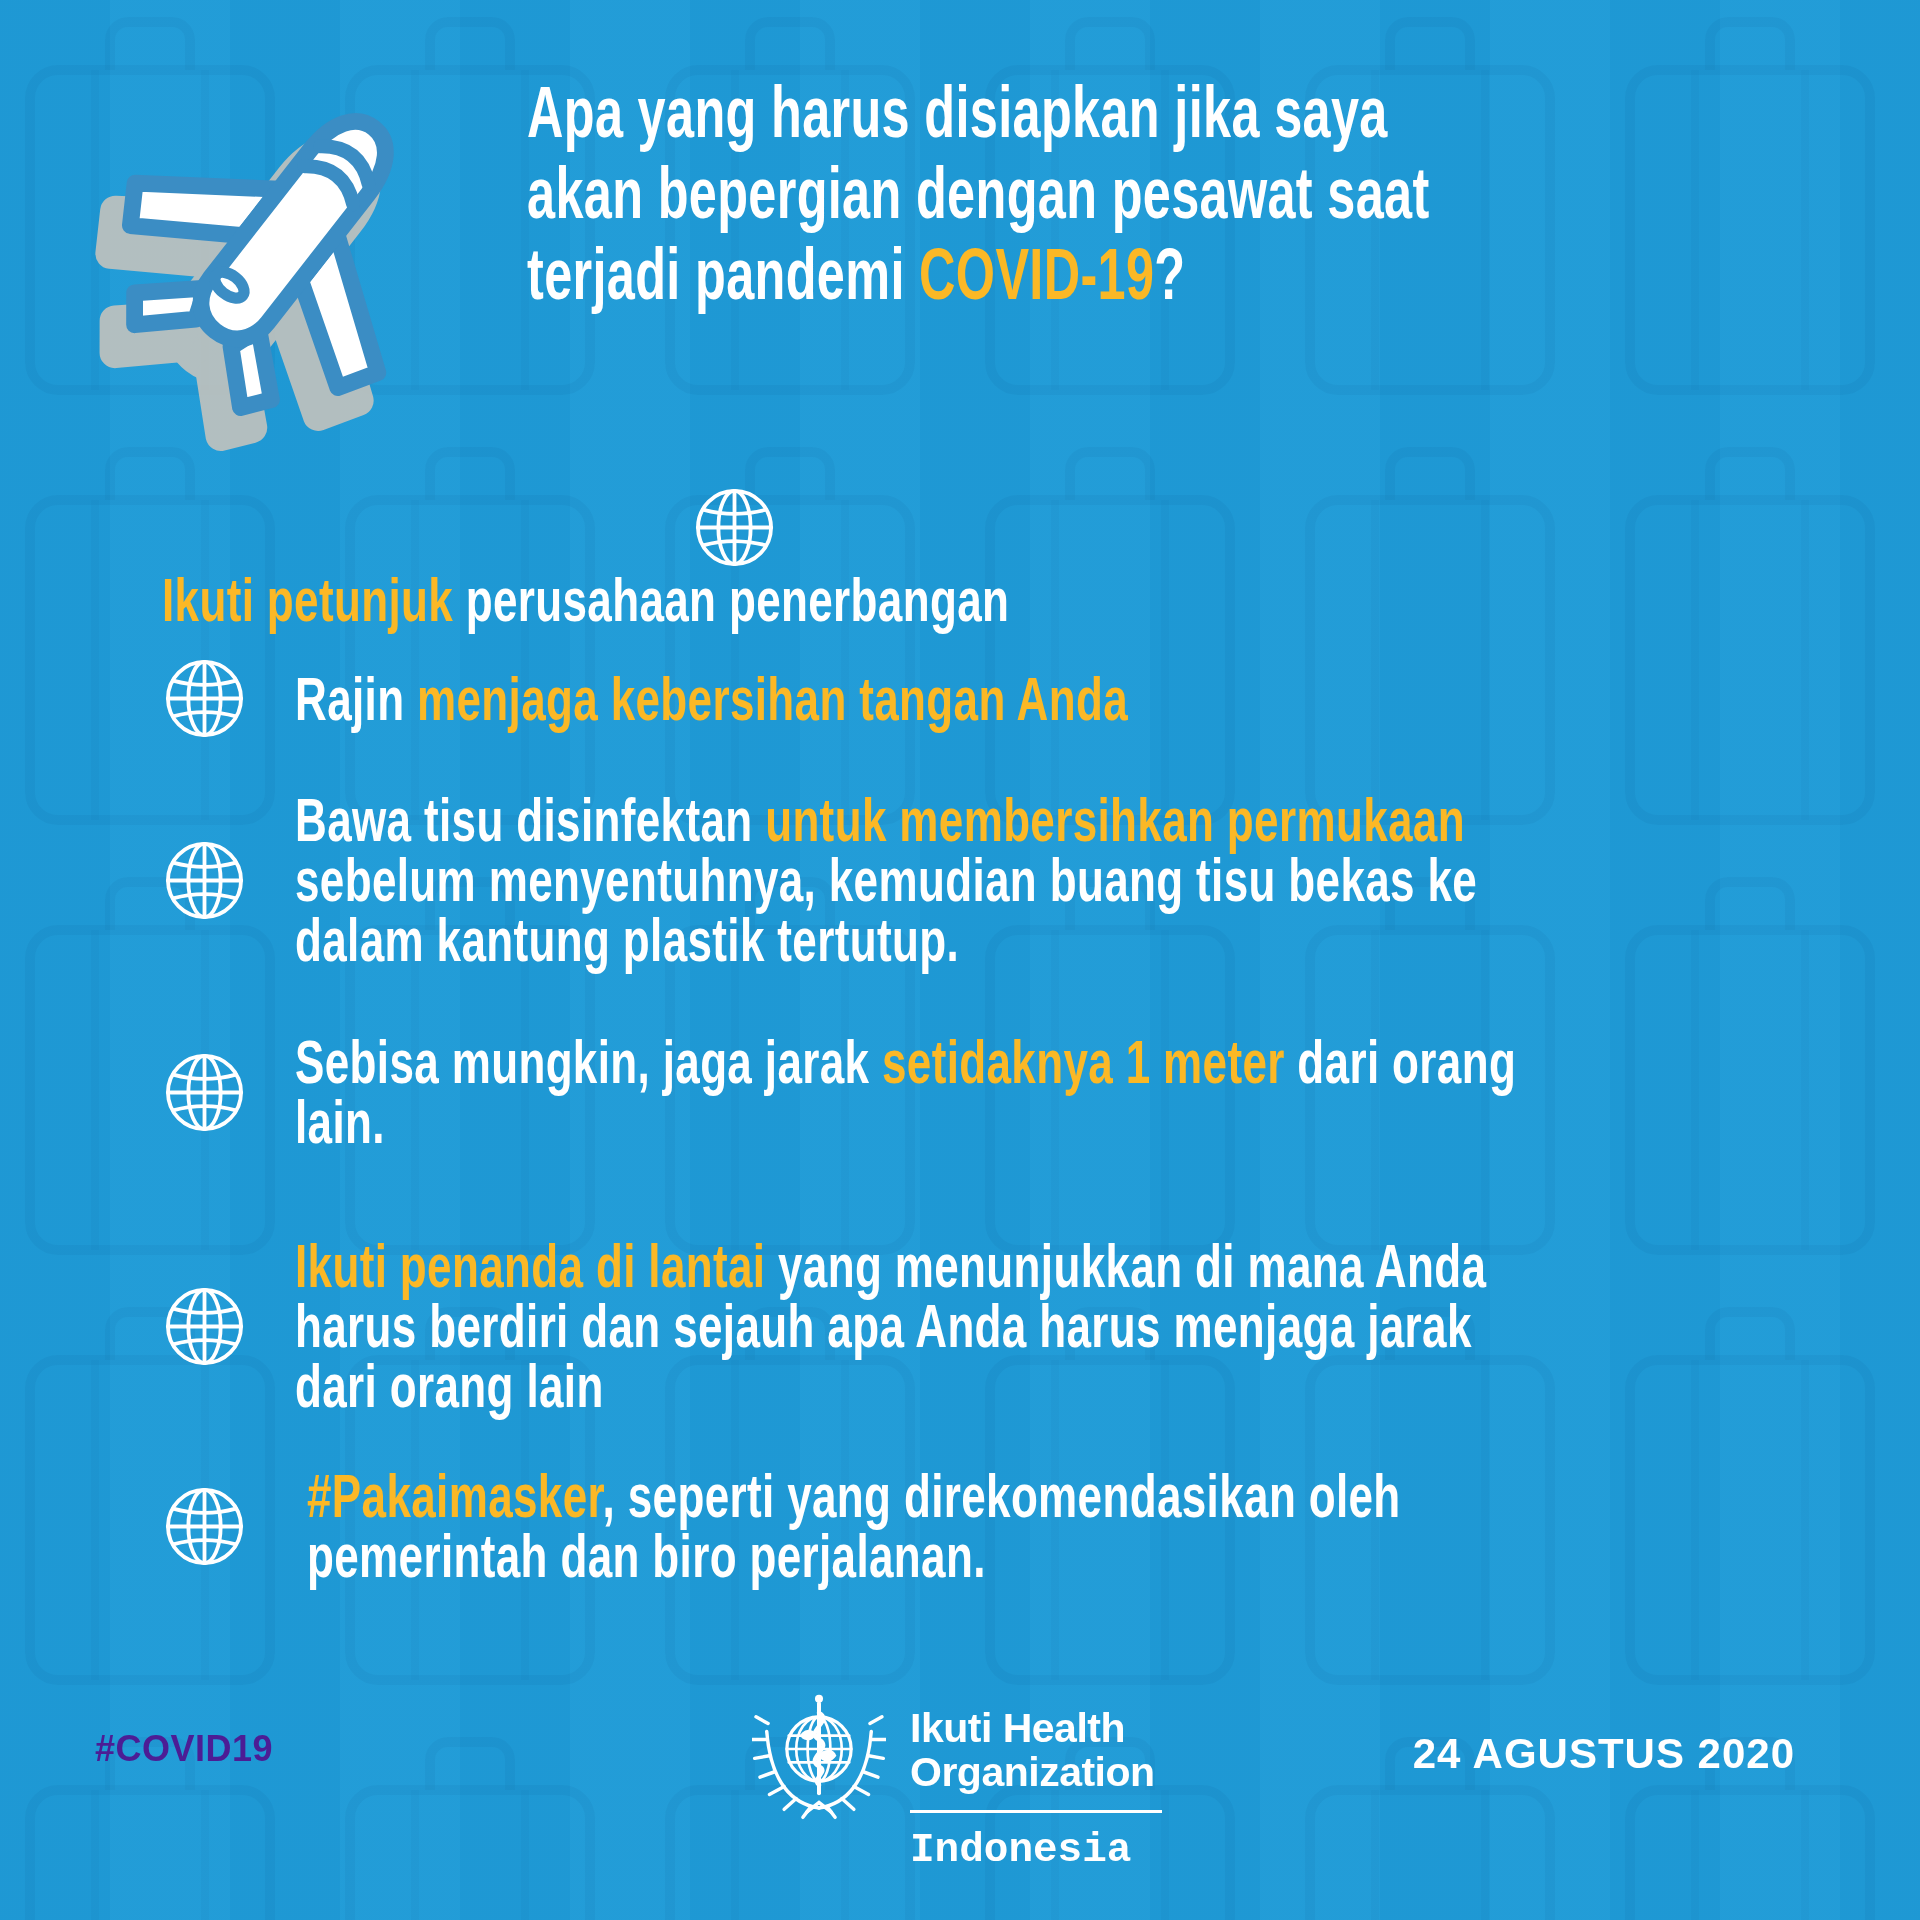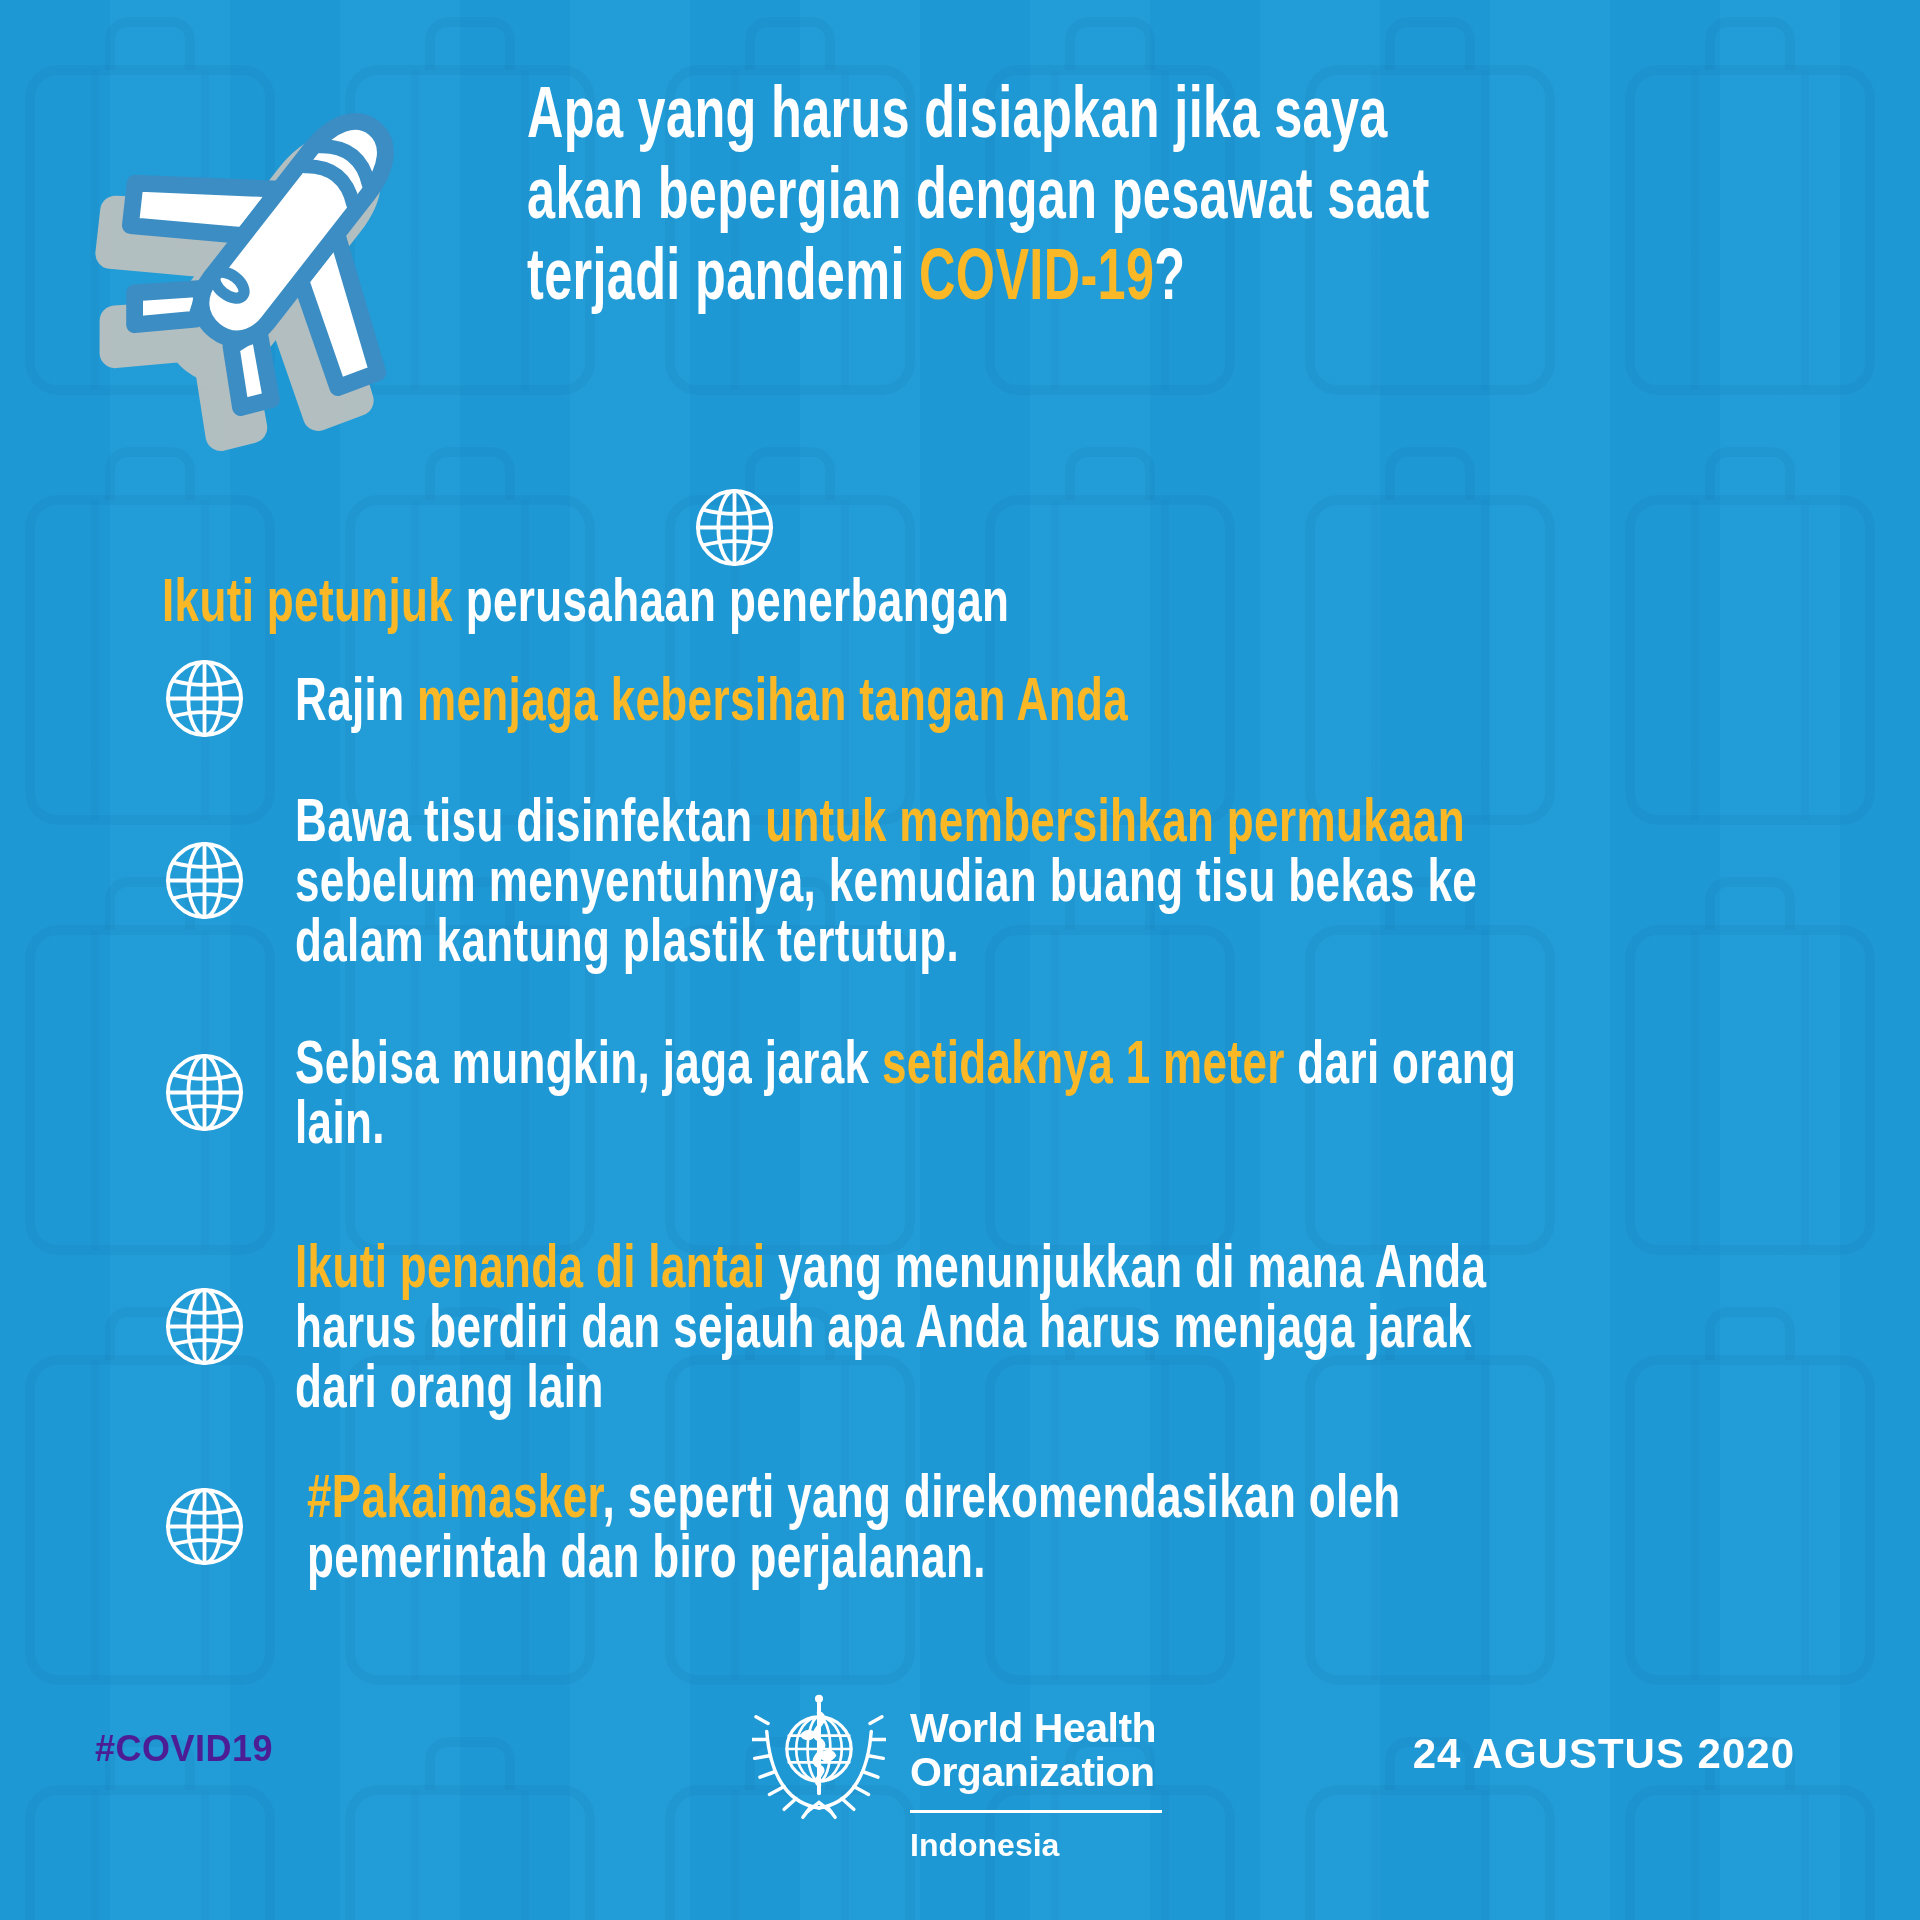--- a/index.html
+++ b/index.html
@@ -43,21 +43,21 @@
   .bullet:nth-child(5){top:1236px;}
   .bullet:nth-child(6){top:1466px;gap:12px;}
 
   
   .hashtag{position:absolute;left:95px;top:1728px;font-size:36px;color:#4c1d95;letter-spacing:0.5px;}
   .date{position:absolute;right:125px;top:1730px;font-size:42px;color:#fff;letter-spacing:1px;}
   .who-emblem{position:absolute;left:752px;top:1686px;width:134px;height:134px;}
   .who-wordmark{position:absolute;left:910px;top:1706px;color:#fff;}
   .who-name{font-size:41px;line-height:44px;letter-spacing:-0.5px;}
   .who-rule{width:252px;height:3px;background:#fff;margin:16px 0 14px 0;}
-  .who-region{font-size:32px;}
+  .who-region{font-size:41px;font-family:Liberation Mono, monospace;}
 </style>
 </head>
 <body style="background: rgb(31, 155, 215);">
 
 <svg class="bg-texture" width="1920" height="1920">
   <defs>
     <pattern id="lug" width="320" height="430" patternUnits="userSpaceOnUse">
       <rect x="30" y="70" width="240" height="320" rx="28" fill="none" stroke="rgba(8,60,110,0.055)" stroke-width="10"></rect>
       <path d="M110,70 v-30 a18,18 0 0 1 18,-18 h44 a18,18 0 0 1 18,18 v30" fill="none" stroke="rgba(8,60,110,0.055)" stroke-width="10"></path>
       <line x1="95" y1="70" x2="95" y2="390" stroke="rgba(8,60,110,0.04)" stroke-width="8"></line>
@@ -218,19 +218,19 @@
       <path d="M76,75 L87,81"></path>
     <path d="M83,64 L94,68"></path>
       <path d="M87,52 L98,54"></path>
       <path d="M89,40 L100,40"></path>
       <path d="M88,28 L97,23"></path>
     <path d="M41,94 L50,87 L59,94"></path>
   </g>
 </svg>
 
 <div class="who-wordmark">
-  <div class="who-name">World Health</div>
+  <div class="who-name">Ikuti Health</div>
   <div class="who-name">Organization</div>
   <div class="who-rule"></div>
   <div class="who-region">Indonesia</div>
 </div>
 
 <div class="date">24 AGUSTUS 2020</div>
 
 </body></html>

